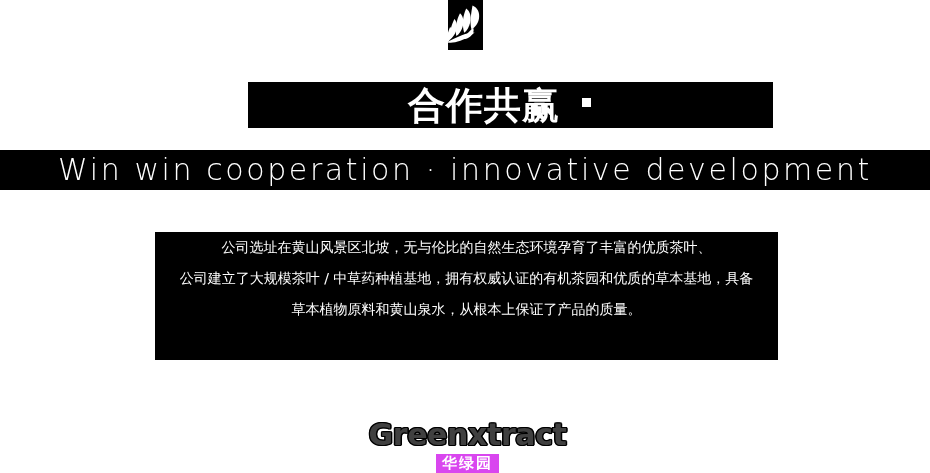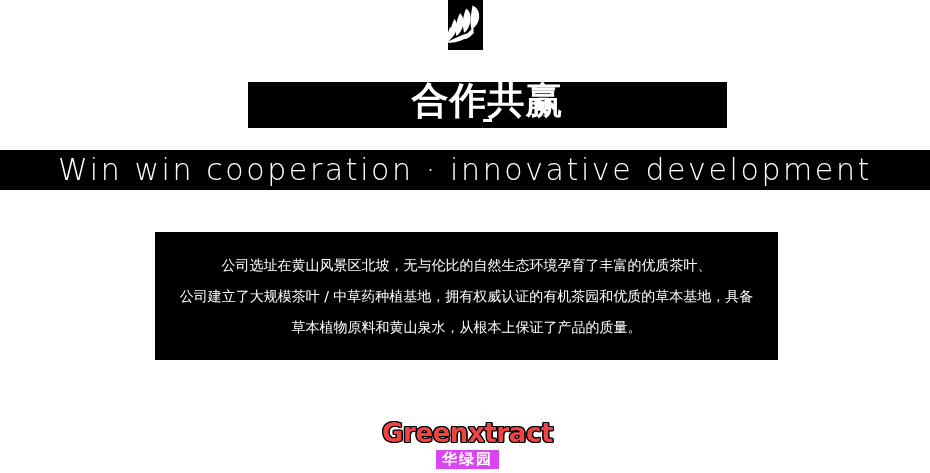--- a/index.html
+++ b/index.html
@@ -39,29 +39,28 @@
     width: 48px;
     height: 46px;
     display: block;
   }
 
   
   .headline-band {
     position: absolute;
     left: 248px;
     top: 82px;
-    width: 479px;
+    width: 525px;
     height: 46px;
     background: #000000;
     color: #ffffff;
     display: flex;
     align-items: center;
     justify-content: center;
     white-space: nowrap;
-    flex-direction: column;
   }
   .headline-text {
     font-size: 37px;
     font-weight: 700;
     letter-spacing: 1px;
     line-height: 1;
     color: #ffffff;
     font-family: "DejaVu Sans", "Liberation Sans", sans-serif;
   }
   .headline-sep {
@@ -101,21 +100,21 @@
     position: absolute;
     left: 155px;
     top: 232px;
     width: 623px;
     height: 128px;
     background: #000000;
     color: #ffffff;
     display: flex;
     flex-direction: column;
     align-items: center;
-    justify-content: center;
+    justify-content: flex-start;
   }
   .body-line {
     font-size: 14px;
     line-height: 31px;
     color: #ffffff;
     text-align: center;
     white-space: nowrap;
     font-family: "DejaVu Sans", "Liberation Sans", sans-serif;
     font-weight: 400;
   }
@@ -125,25 +124,25 @@
     position: absolute;
     left: 385px;
     top: 420px;
     width: 165px;
     height: 53px;
     display: flex;
     flex-direction: column;
     align-items: center;
   }
   .brand-wordmark {
-    font-size: 26px;
+    font-size: 30px;
     font-weight: 700;
     letter-spacing: -0.4px;
     line-height: 1;
-    color: #ef4444;
+    color: #404040;
     font-family: "DejaVu Sans", "Liberation Sans", sans-serif;
     text-shadow:
       -1px -1px 0 #000, 1px -1px 0 #000,
       -1px  1px 0 #000, 1px  1px 0 #000,
        0px -1.4px 0 #000, 0px 1.4px 0 #000,
       -1.4px 0px 0 #000, 1.4px 0px 0 #000;
     white-space: nowrap;
   }
   .brand-cn-wrap {
     margin-top: 4px;

